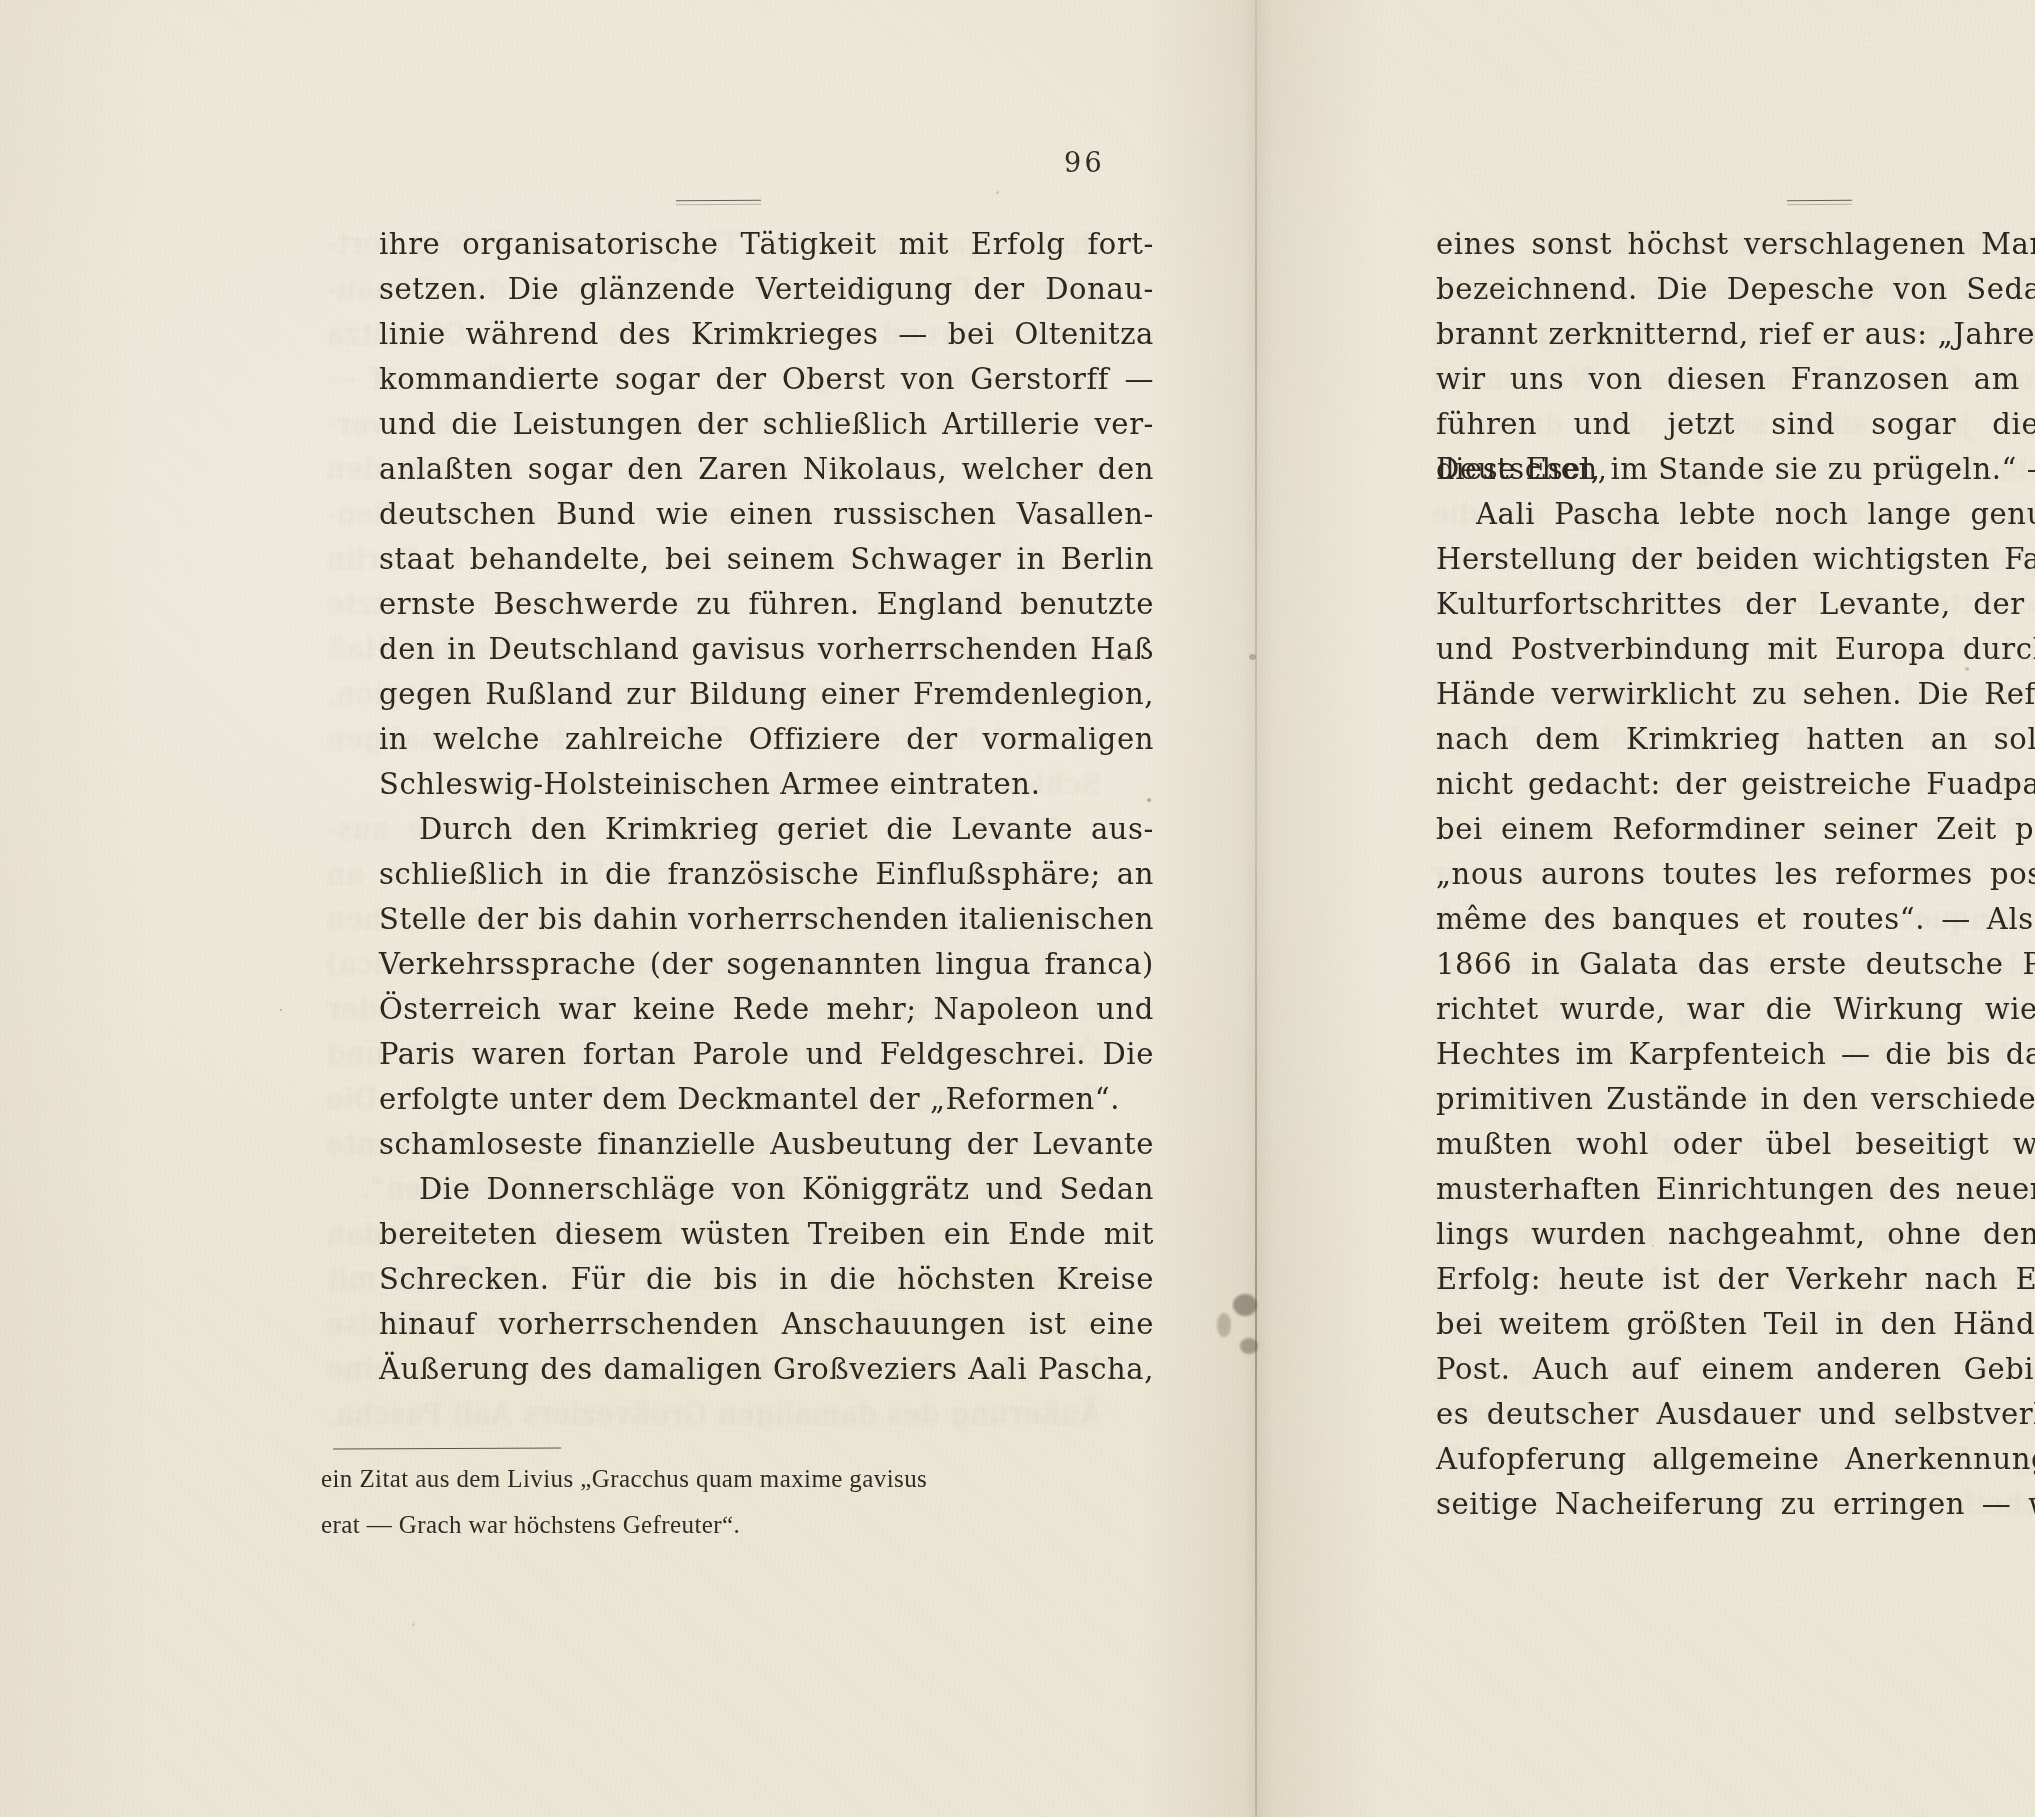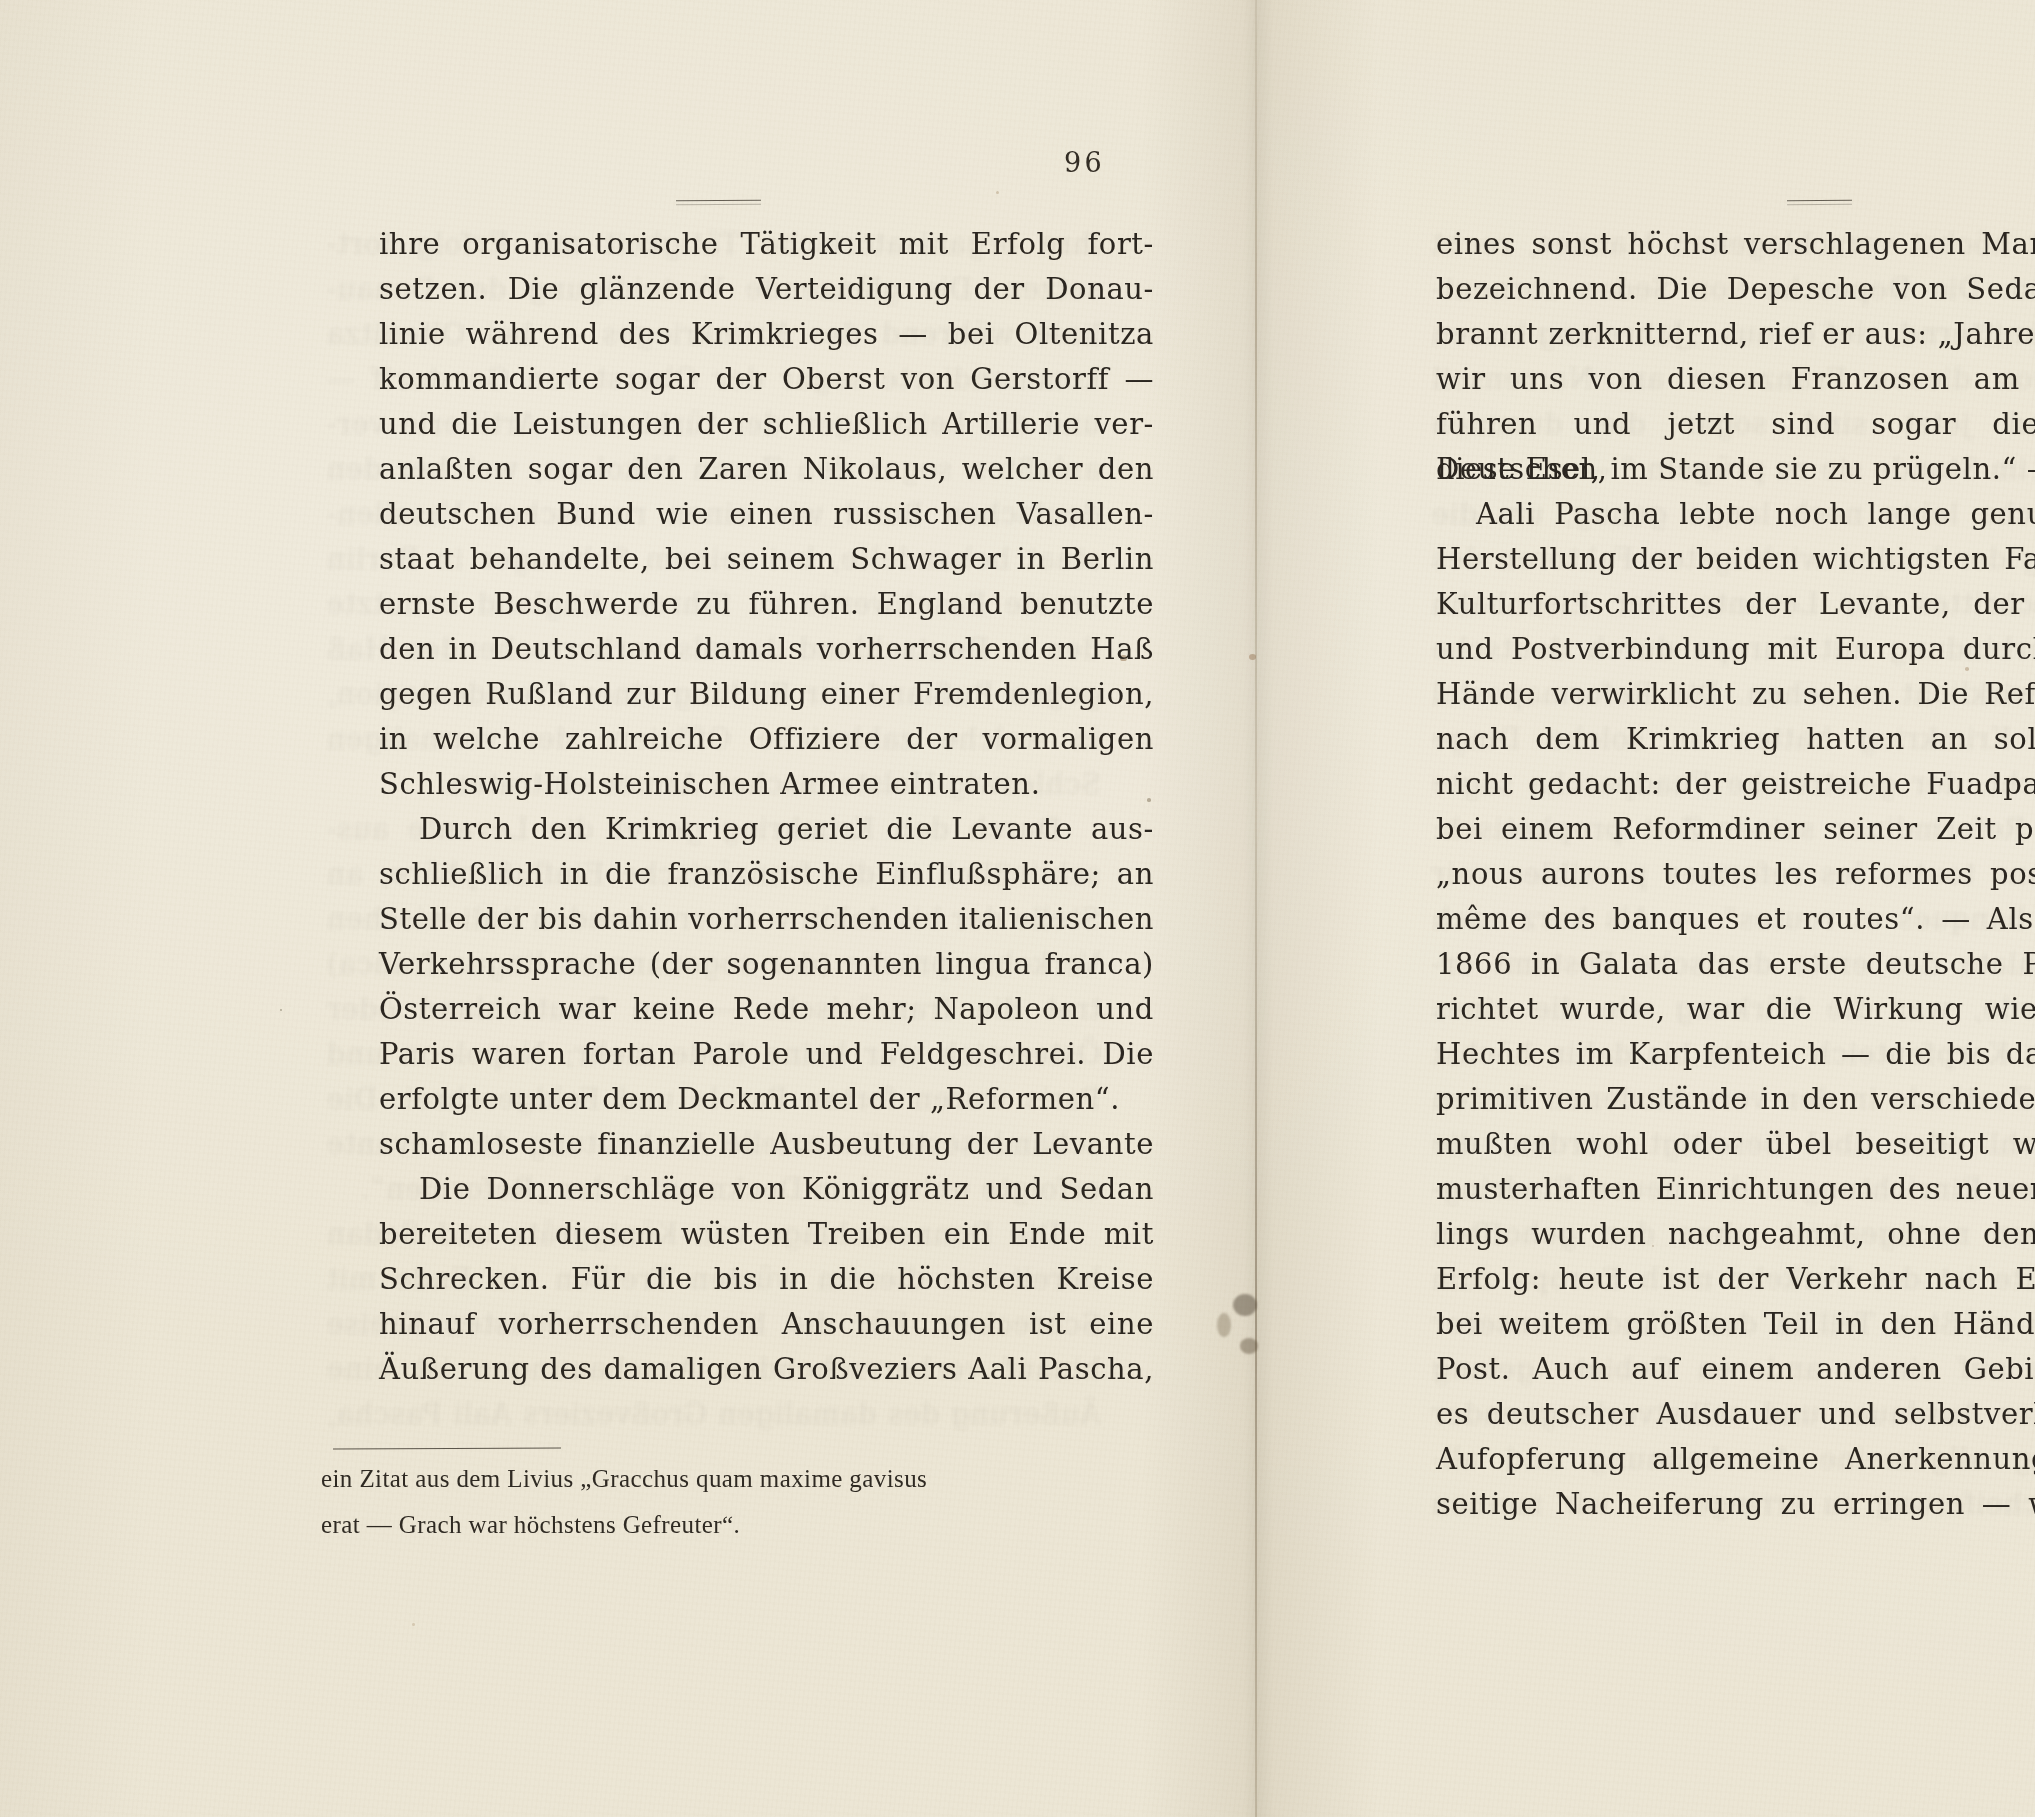--- a/index.html
+++ b/index.html
@@ -130,21 +130,21 @@
   <div class="textblock left" id="lines-left">
       <div class="ln">ihre organisatorische Tätigkeit mit Erfolg fort-</div>
       <div class="ln">setzen.  Die glänzende Verteidigung der Donau-</div>
       <div class="ln">linie während des Krimkrieges — bei Oltenitza</div>
       <div class="ln">kommandierte sogar der Oberst von Gerstorff —</div>
       <div class="ln">und die Leistungen der schließlich Artillerie ver-</div>
       <div class="ln">anlaßten sogar den Zaren Nikolaus, welcher den</div>
       <div class="ln">deutschen Bund wie einen russischen Vasallen-</div>
       <div class="ln">staat behandelte, bei seinem Schwager in Berlin</div>
       <div class="ln">ernste Beschwerde zu führen.  England benutzte</div>
-      <div class="ln">den in Deutschland damals vorherrschenden Haß</div>
+      <div class="ln">den in Deutschland gavisus vorherrschenden Haß</div>
       <div class="ln">gegen Rußland zur Bildung einer Fremdenlegion,</div>
       <div class="ln">in welche zahlreiche Offiziere der vormaligen</div>
       <div class="ln nj">Schleswig-Holsteinischen Armee eintraten.</div>
       <div class="ln ind">Durch den Krimkrieg geriet die Levante aus-</div>
       <div class="ln">schließlich in die französische Einflußsphäre; an</div>
       <div class="ln">Stelle der bis dahin vorherrschenden italienischen</div>
       <div class="ln">Verkehrssprache (der sogenannten lingua franca)</div>
       <div class="ln">Österreich war keine Rede mehr; Napoleon und</div>
       <div class="ln">Paris waren fortan Parole und Feldgeschrei.  Die</div>
       <div class="ln nj">erfolgte unter dem Deckmantel der „Reformen“.</div>

